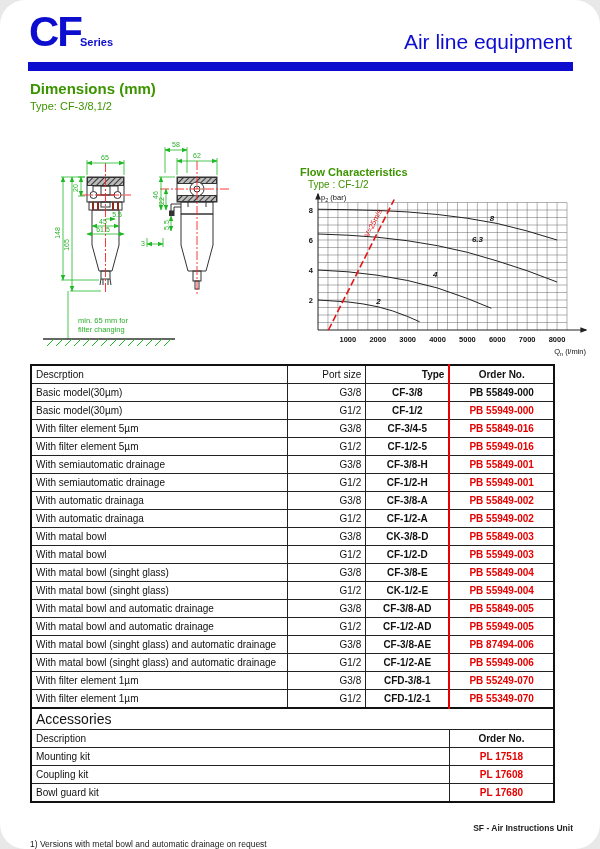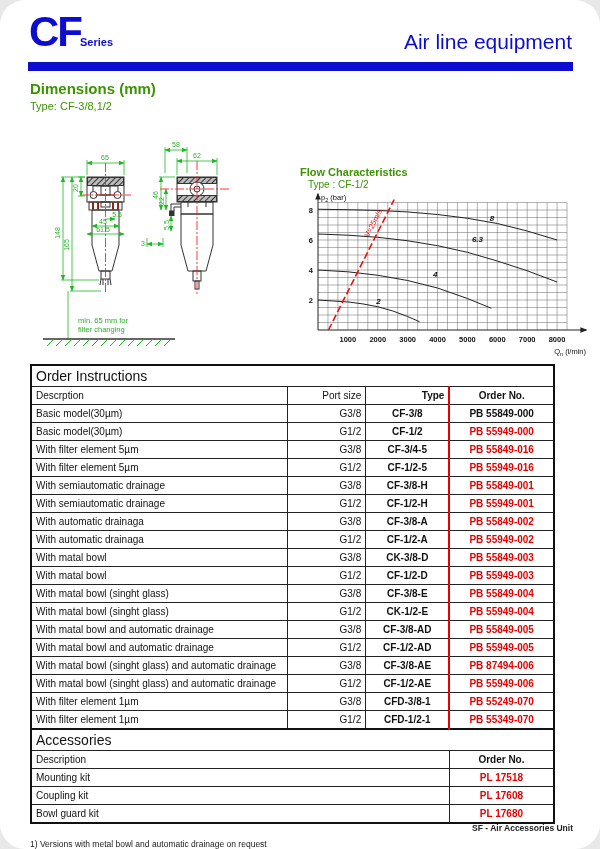--- a/index.html
+++ b/index.html
@@ -268,23 +268,20 @@
 
   <table id="main-table">
     <colgroup>
         <col style="width:49%">
         <col style="width:15%">
         <col style="width:16%">
         <col style="width:20%">
       </colgroup>
     <tbody id="tbody-main">
         <tr>
-          <td class="sect" colspan="4">Order Instructions</td>
-        </tr>
-        <tr>
           <td>Descrption</td>
           <td class="c">Port size</td>
           <td class="c bold">Type</td>
           <td class="order bold">Order No.</td>
         </tr>
         <tr>
           <td>Basic model(30µm)</td>
           <td class="c">G3/8</td>
           <td class="type">CF-3/8</td>
           <td class="order ">PB 55849-000</td>
@@ -407,14 +404,14 @@
           <td class="order blk red">PL 17608</td>
         </tr>
         <tr>
           <td colspan="3">Bowl guard kit</td>
           <td class="order blk red">PL 17680</td>
         </tr>
       </tbody>
   </table>
 
   <div id="footnote">1) Versions with metal bowl and automatic drainage on request</div>
-  <div id="page-footer">SF - Air Accessories Unit</div>
+  <div id="page-footer">SF - Air Instructions Unit</div>
 </div>
 
 </body></html>

